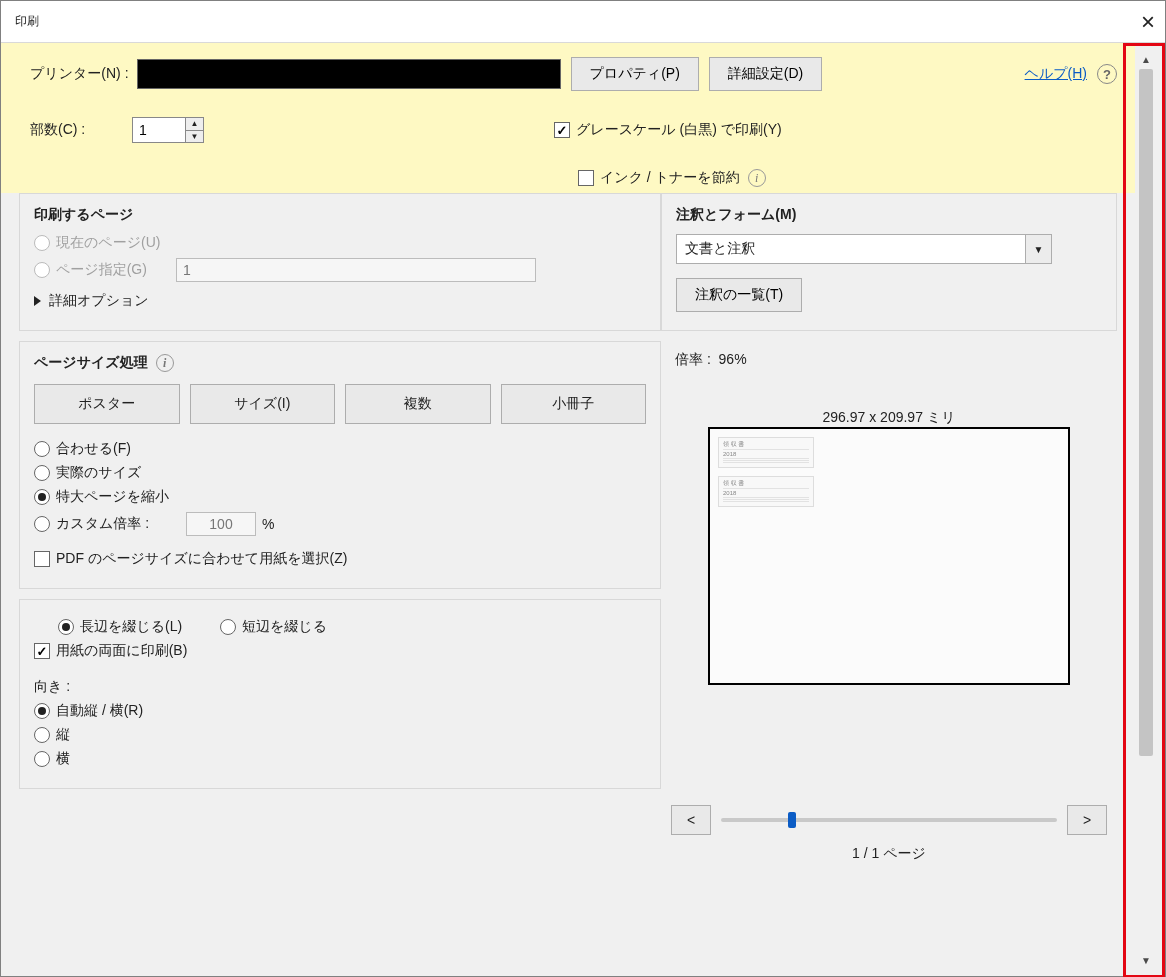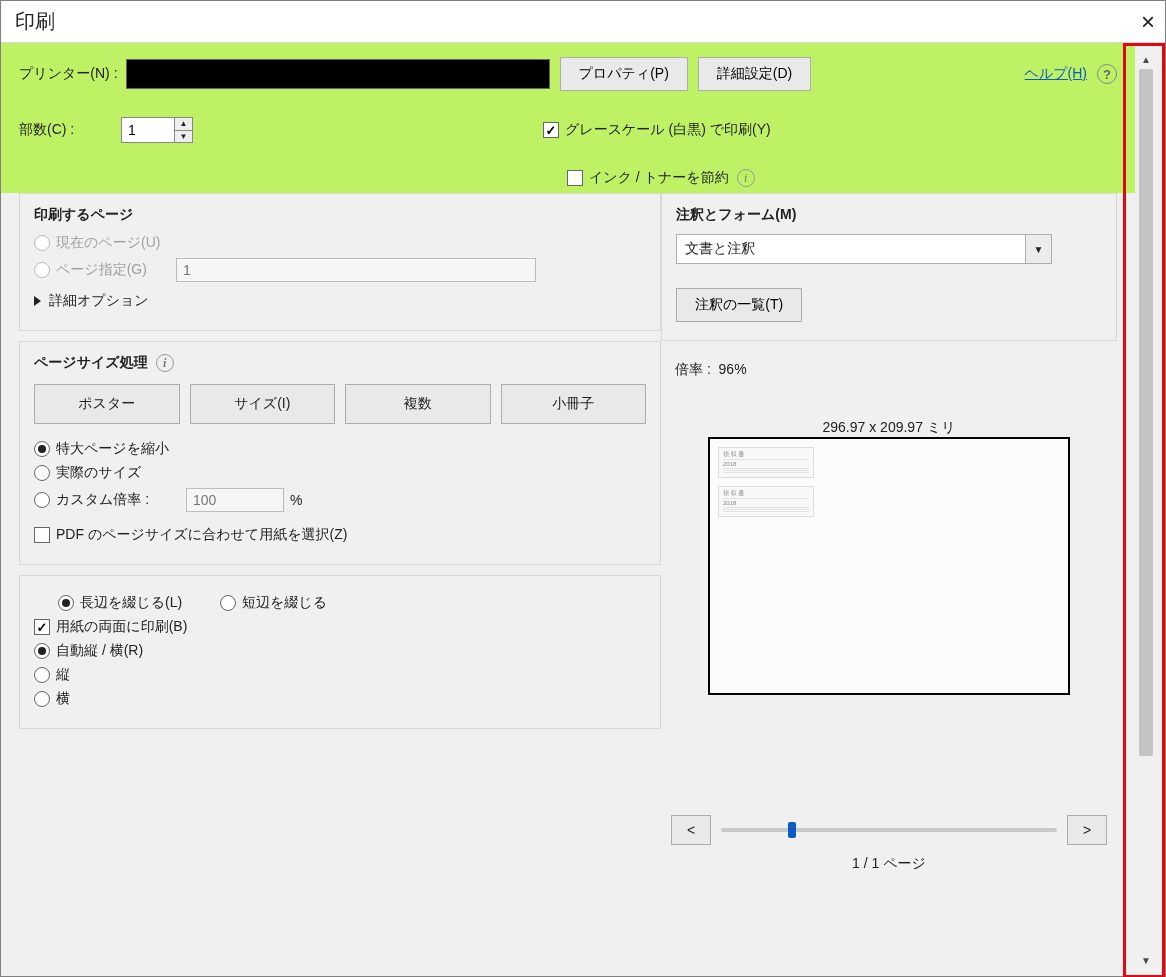--- a/index.html
+++ b/index.html
@@ -6,35 +6,35 @@
 html, body { margin: 0; padding: 0; background: #fff; width: 1166px; height: 977px; overflow: hidden; color: #222; }
 
 
 .window { width: 1166px; height: 977px; border: 1px solid #808080; background: #fff; position: relative; }
 
 
 .red-highlight { position: absolute; right: 0px; top: 42px; width: 42px; height: 935px; border: 3px solid #e30613; pointer-events: none; }
 
 
 .titlebar { height: 42px; display: flex; align-items: center; padding: 0 10px 0 14px; border-bottom: 1px solid #d9d9d9; background: #fff; }
-.titlebar .title { font-size: 20px; text-align: right; }
+.titlebar .title { font-size: 12px; text-align: right; }
 .titlebar .close { margin-left: auto; font-size: 24px; line-height: 1; font-family: Arial, sans-serif; color: #222; }
 
 
 .scrollbody { position: absolute; left: 0; top: 42px; right: 0; bottom: 0; background: #f0f0f0; }
 .scroll-inner { position: absolute; left: 0; top: 0; right: 30px; bottom: 0; }
 
 
 .vscrollbar { position: absolute; right: 10px; top: 6px; width: 18px; bottom: 6px; }
 .vscrollbar .arrow { height: 20px; width: 18px; display:flex; align-items:center; justify-content:center; color:#4a4a4a; font-size:10px; background:#f0f0f0;}
 .vscrollbar .track { position: absolute; top: 20px; bottom: 20px; left: 0; right: 0; background: #f0f0f0; }
 .vscrollbar .thumb { position: absolute; top: 0; left: 2px; right: 2px; height: 78%; background: #c4c4c4; border-radius: 2px; }
 
 
-.section-top { background: #bef264; padding: 14px 18px 6px 18px; }
+.section-top { background: #fef9c3; padding: 14px 18px 6px 29px; }
 .row { display: flex; align-items: center; }
 .label { margin-right: 8px; }
 .printer-box { width: 424px; height: 30px; background: #000; border: 1px solid #666; }
 .btn { background: #e9e9e9; border: 1px solid #adadad; padding: 7px 18px; cursor: pointer; }
 .gap { width: 10px; }
 .help-area { margin-left: auto; display: flex; align-items: center; gap: 10px; }
 .help-link { color: #0b5cc5; text-decoration: underline; cursor: pointer; }
 .help-icon { width: 20px; height: 20px; border: 1.5px solid #888; border-radius: 50%; display:flex; align-items:center; justify-content:center; color:#666; font-weight:bold; font-size:13px;}
 
 
@@ -162,51 +162,56 @@
               <span>ページサイズ処理</span>
               <span class="info-sm">i</span>
             </div>
             <div class="tabs">
               <div class="tab">ポスター</div>
               <div class="tab">サイズ(I)</div>
               <div class="tab">複数</div>
               <div class="tab">小冊子</div>
             </div>
             <div class="radio-line">
+                <span class="radio"></span>
+                <span>合わせる(F)</span>
+              </div>
+            <div class="radio-line">
+                <span class="radio"></span>
+                <span>実際のサイズ</span>
+              </div>
+            <div class="radio-line">
                 <span class="radio sel"></span>
                 <span>特大ページを縮小</span>
               </div>
             <div class="radio-line">
-                <span class="radio"></span>
-                <span>実際のサイズ</span>
-              </div>
-            <div class="radio-line">
               <span class="radio"></span>
               <span style="min-width:130px">カスタム倍率 :</span>
-              <input class="txt-input" style="width: 98px;" value="100">
+              <input class="txt-input" style="width: 70px; text-align: center;" value="100">
               <span style="margin-left:6px">%</span>
             </div>
             <div class="radio-line" style="margin-top:14px;">
               <span class="chk"></span>
               <span>PDF のページサイズに合わせて用紙を選択(Z)</span>
             </div>
           </div>
 
           <div class="group">
             <div class="radio-line indent">
               <span class="radio sel"></span>
               <span style="min-width:140px">長辺を綴じる(L)</span>
               <span class="radio"></span>
               <span>短辺を綴じる</span>
             </div>
             <div class="radio-line">
               <span class="chk checked"></span>
               <span>用紙の両面に印刷(B)</span>
             </div>
 
+            <div style="margin-top:18px;">向き :</div>
             <div class="radio-line">
                 <span class="radio sel"></span>
                 <span>自動縦 / 横(R)</span>
               </div>
             <div class="radio-line">
                 <span class="radio"></span>
                 <span>縦</span>
               </div>
             <div class="radio-line">
                 <span class="radio"></span>
@@ -217,21 +222,21 @@
         </div>
 
         <div class="col-right">
 
           <div class="group" style="padding-bottom:18px;">
             <div class="group-title">注釈とフォーム(M)</div>
             <div class="dropdown">
               <span>文書と注釈</span>
               <span class="dd-arrow">▼</span>
             </div>
-            <div style="margin-top:24px;">
+            <div style="margin-top:14px;">
               <button class="btn">注釈の一覧(T)</button>
             </div>
           </div>
 
           <div class="preview-wrap">
             <div class="zoom-lbl">
               <span>倍率 :</span>
               &nbsp;<span>96%</span>
             </div>
             <div class="paper-dim">296.97 x 209.97 ミリ</div>

